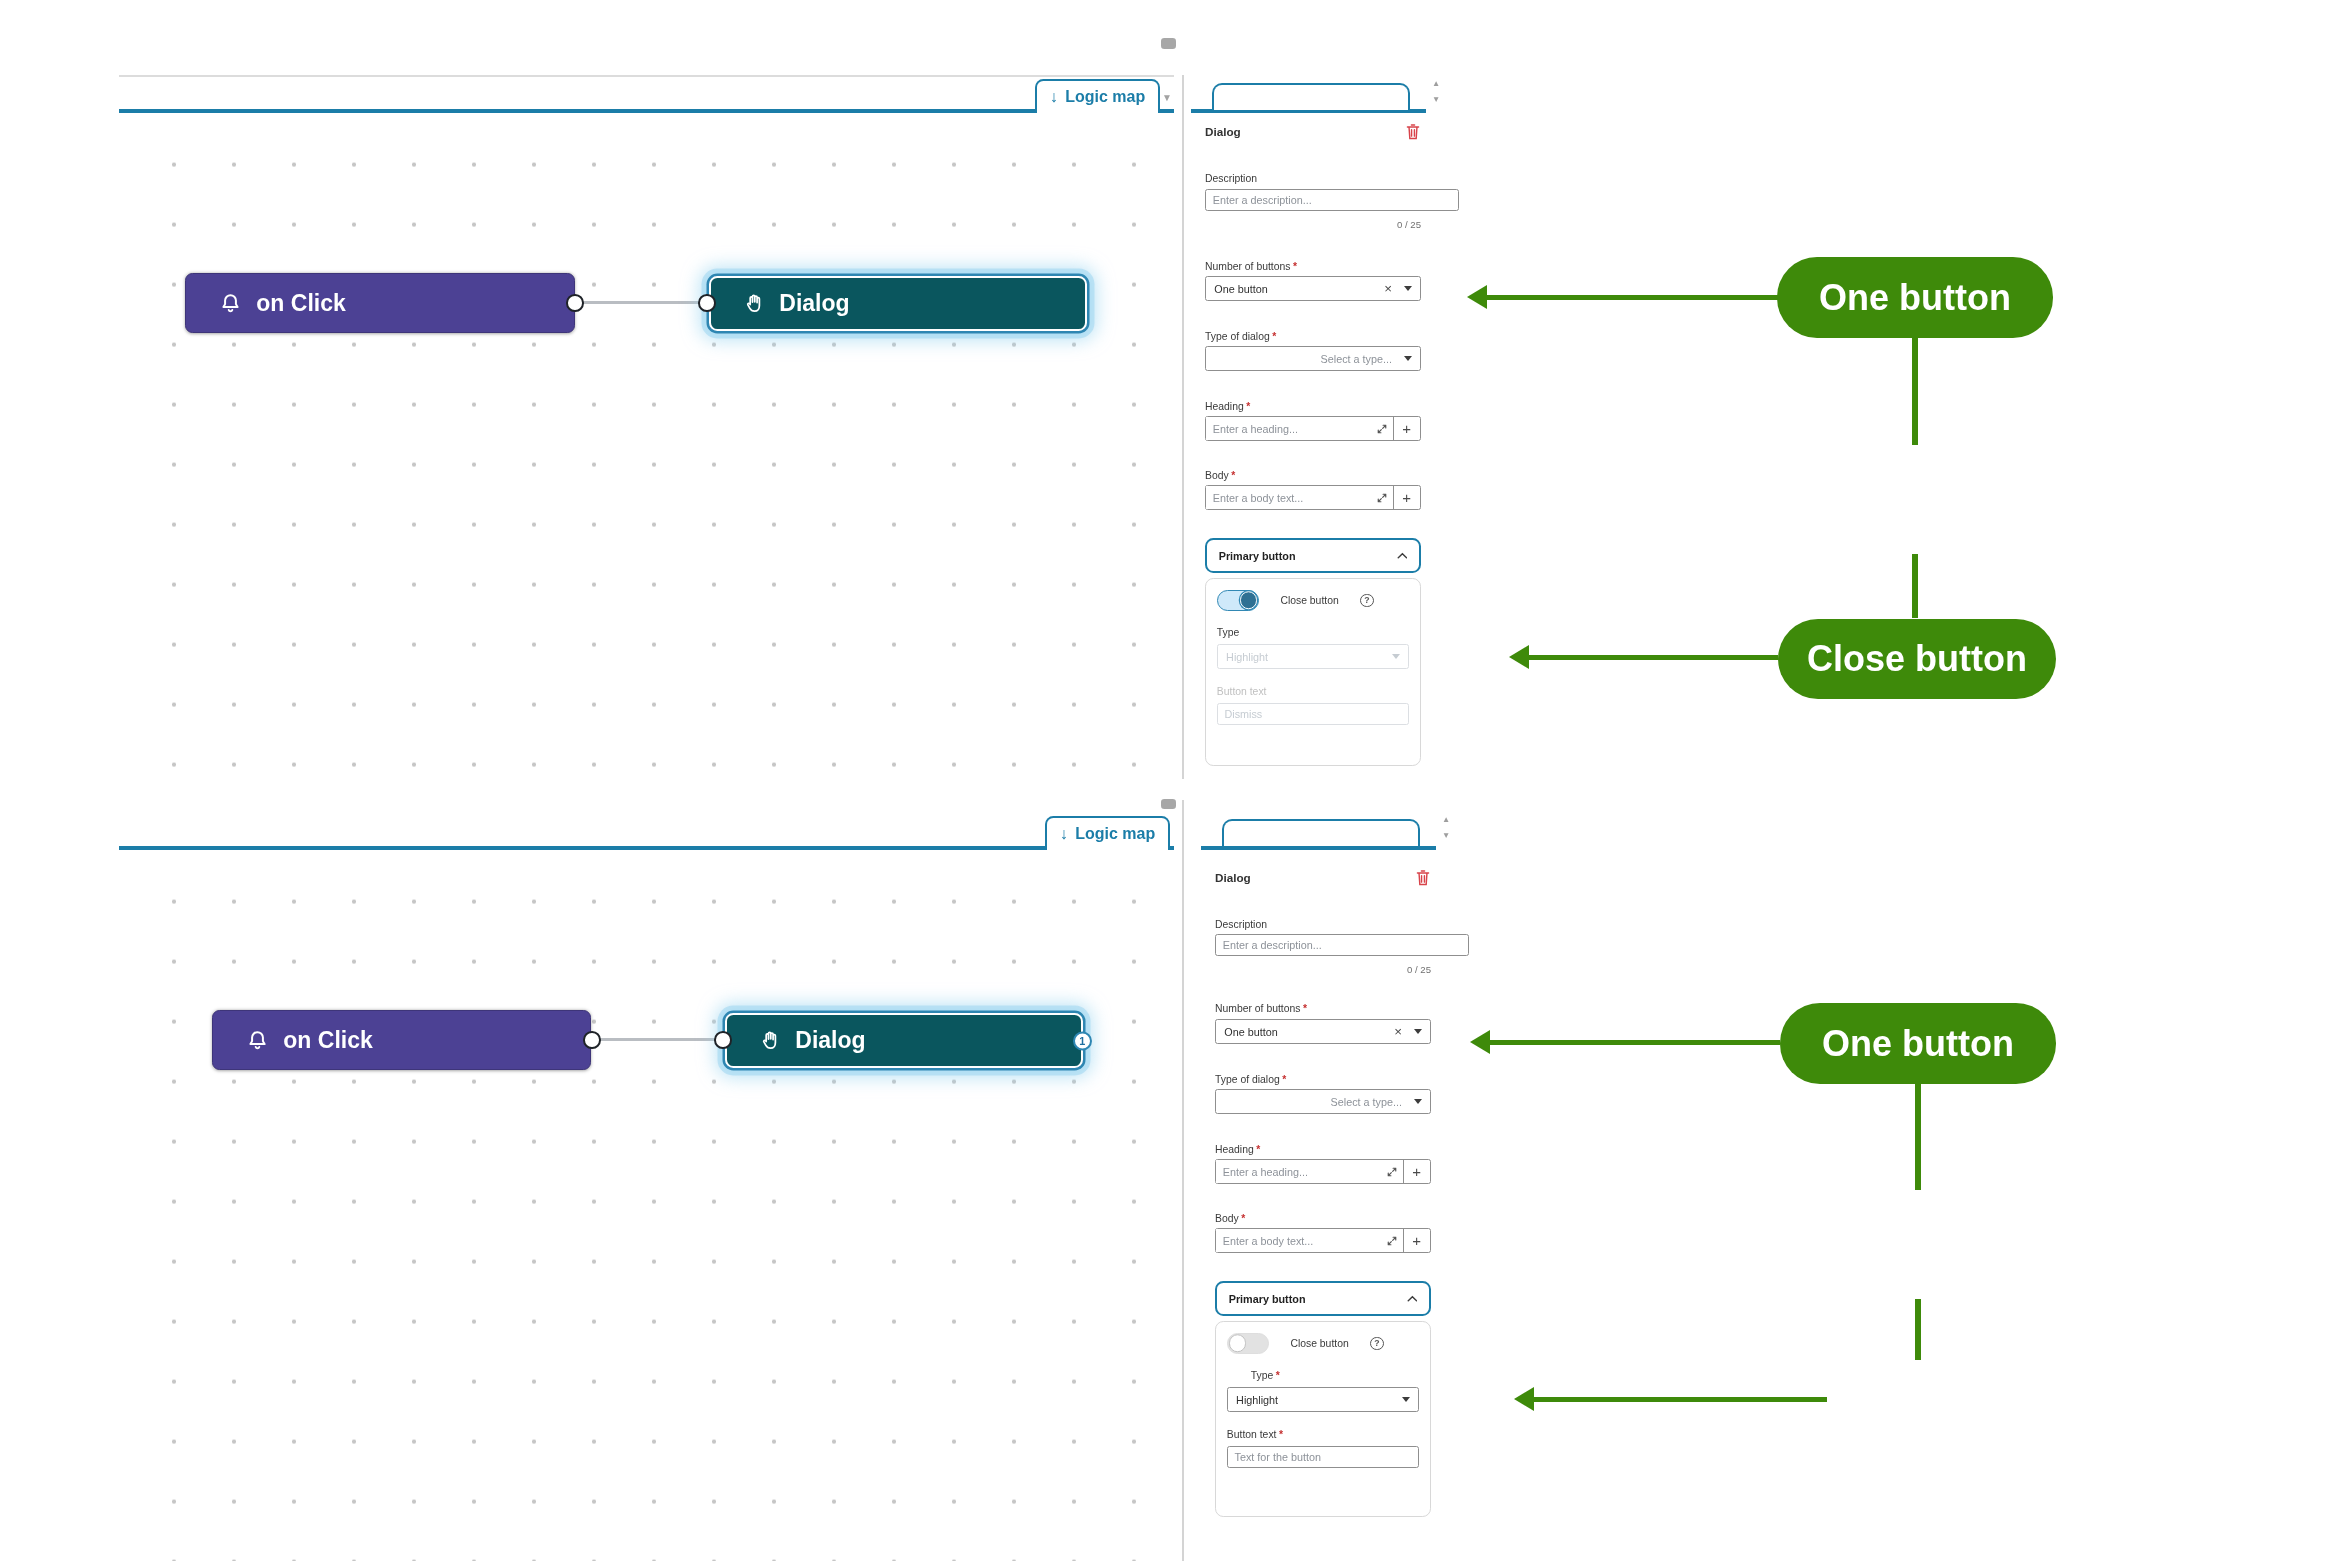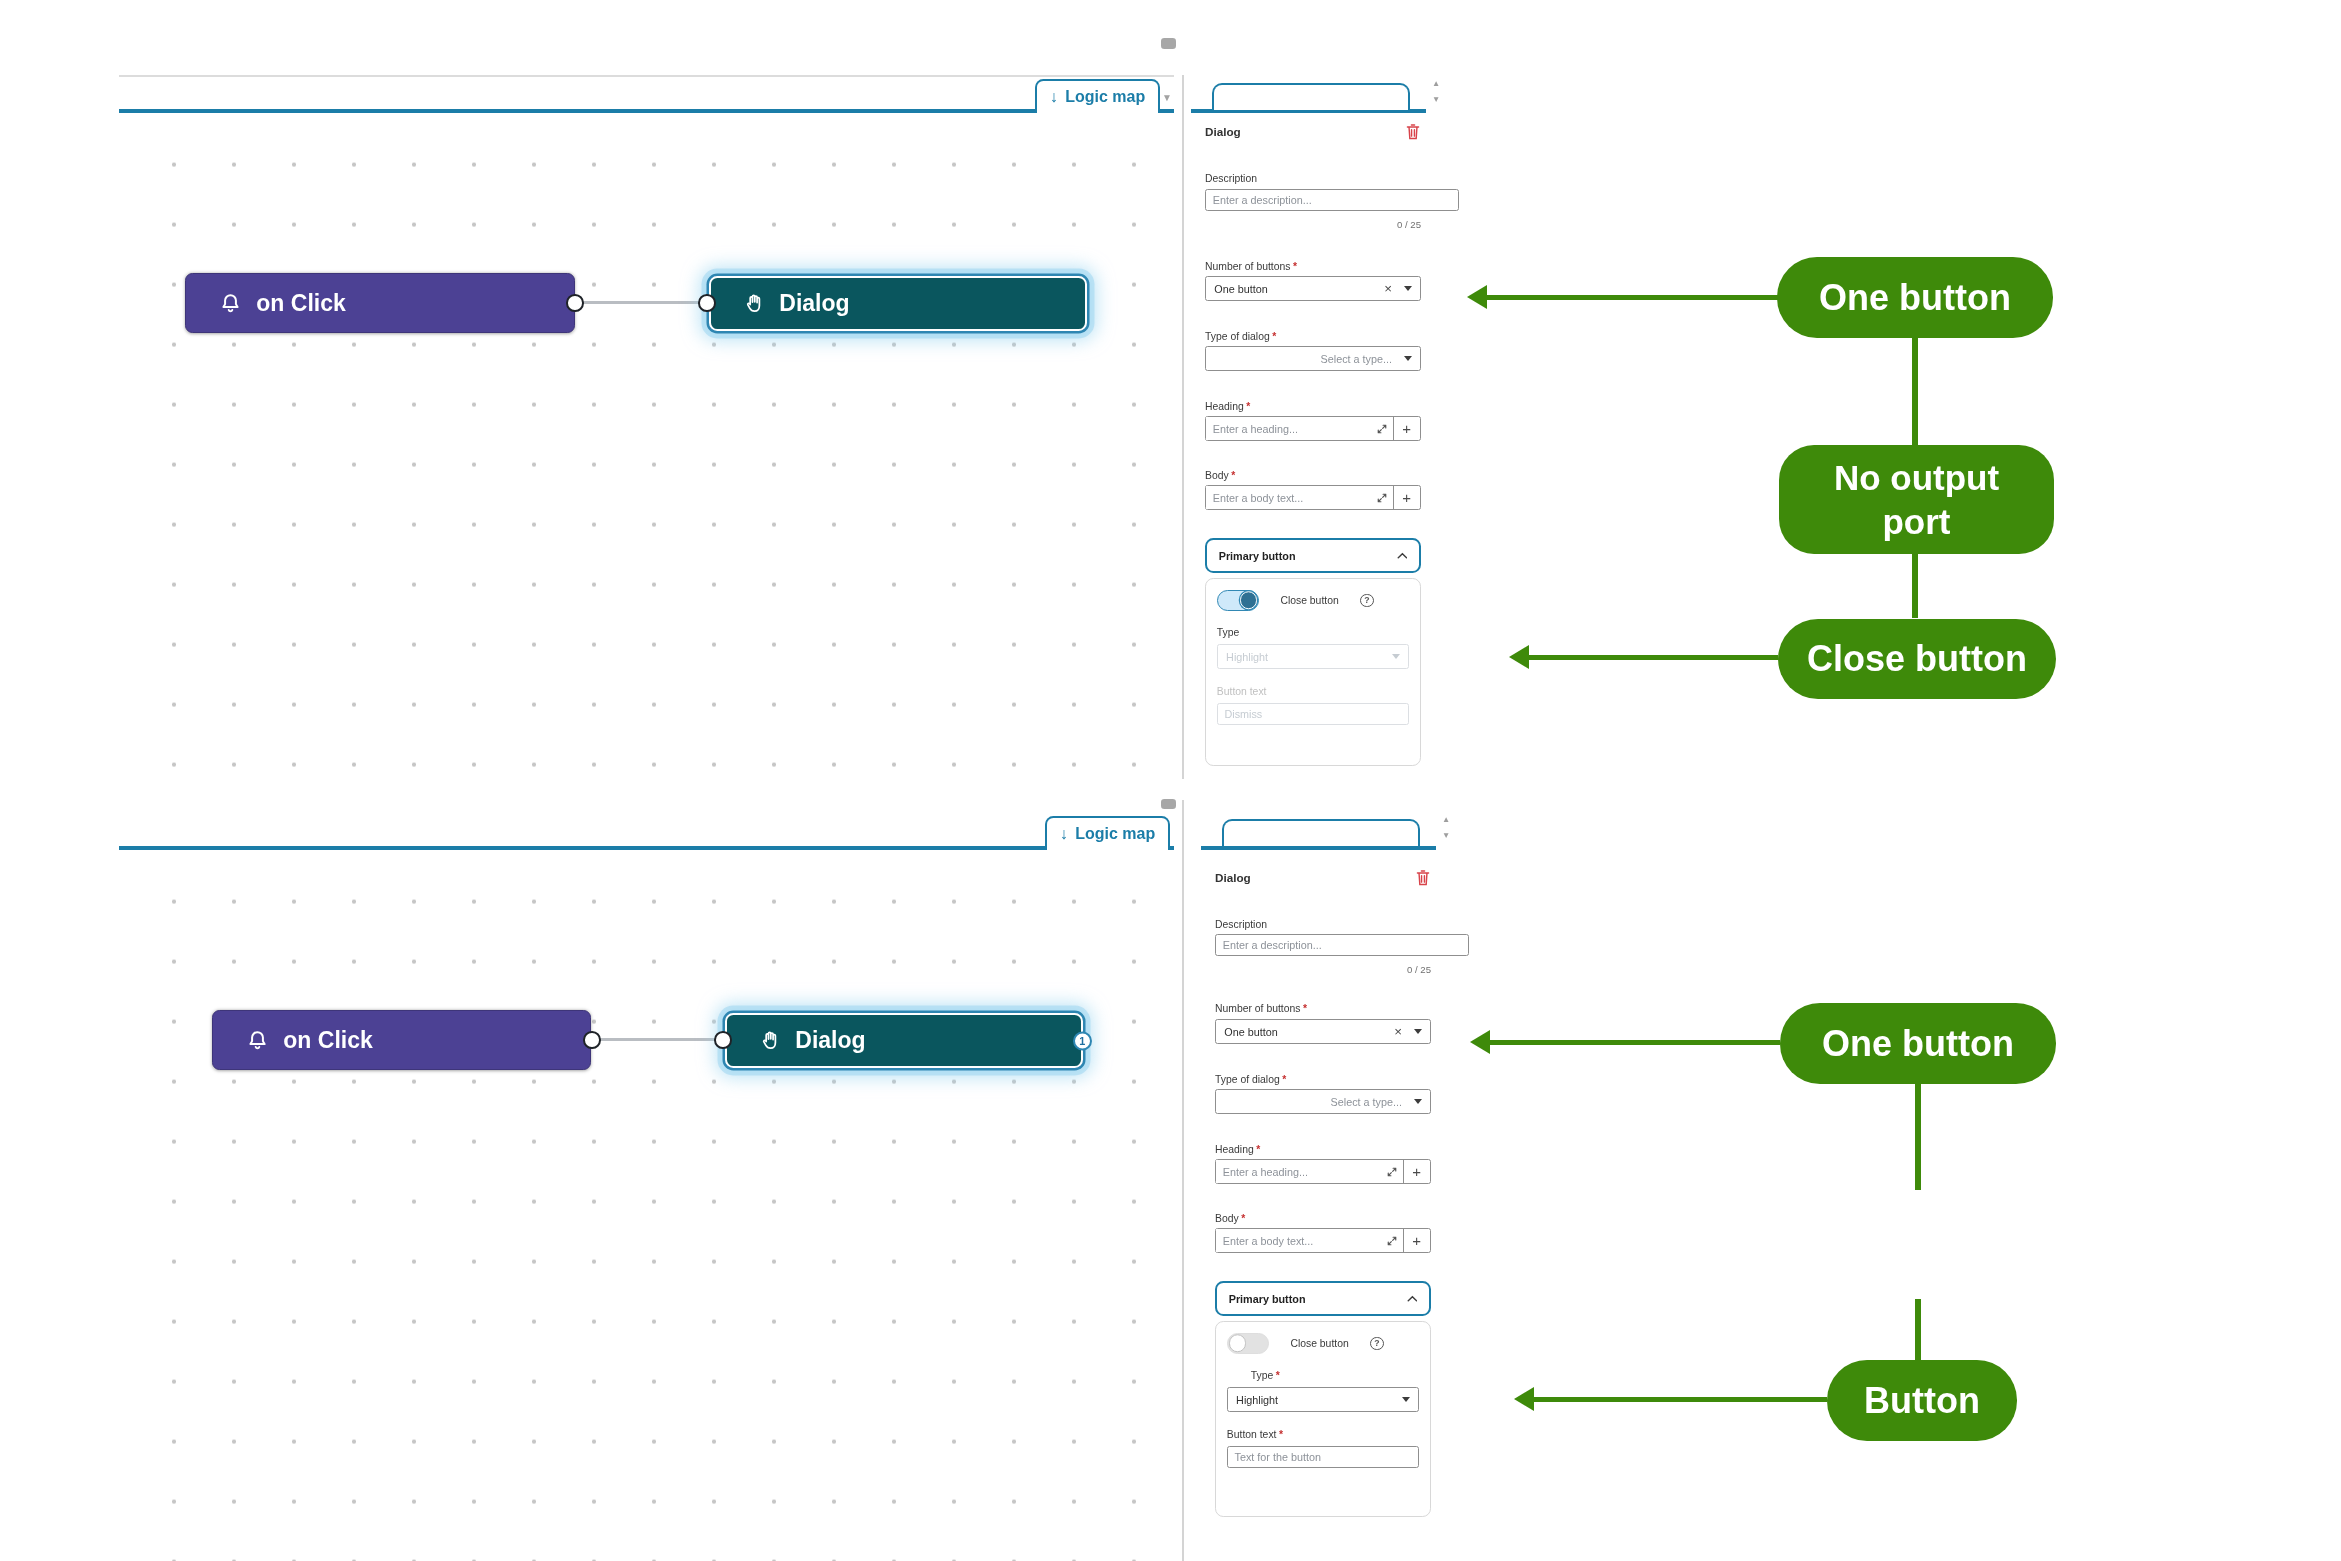--- a/index.html
+++ b/index.html
@@ -205,23 +205,20 @@
       <input class="pinput dis" style="margin-top: 5.8px;" placeholder="Dismiss">
     </div>
   </div>
 
   <div class="abs ahead" style="left:1467px;top:285px;"></div>
   <div class="abs aline" style="left:1485px;top:295px;width:293px;height:5px;"></div>
   <div class="abs bubble one" style="left:1777px;top:257px;width:276px;height:81px;">
       <span>One button</span>
     </div>
   <div class="abs vline" style="left:1912px;top:338px;width:5.8px;height:107px;"></div>
-  <div class="abs bubble two" style="left:1779px;top:445px;width:275px;height:109px;">
-      <span>No output port</span>
-    </div>
   <div class="abs vline" style="left:1912px;top:554px;width:5.8px;height:64px;"></div>
   <div class="abs ahead" style="left:1509px;top:645px;"></div>
   <div class="abs aline" style="left:1527px;top:655px;width:251px;height:5px;"></div>
   <div class="abs bubble one" style="left:1778px;top:619px;width:278px;height:80px;">
       <span>Close button</span>
     </div>
 </div>
 
 <div class="abs" style="left:0;top:787px;width:2342px;height:774px;">
 
@@ -336,17 +333,14 @@
 
   <div class="abs ahead" style="left:1470px;top:243px;"></div>
   <div class="abs aline" style="left:1489px;top:253px;width:291px;height:5px;"></div>
   <div class="abs bubble one" style="left:1780px;top:216px;width:276px;height:81px;">
       <span>One button</span>
     </div>
   <div class="abs vline" style="left:1915px;top:297px;width:5.8px;height:106px;"></div>
   <div class="abs vline" style="left:1915px;top:512px;width:5.8px;height:61px;"></div>
   <div class="abs ahead" style="left:1514px;top:600px;"></div>
   <div class="abs aline" style="left:1532px;top:610px;width:295px;height:5px;"></div>
-  <div class="abs bubble one" style="left:1827px;top:573px;width:190px;height:81px;">
-      <span>Button</span>
-    </div>
 </div>
 
 
 </body></html>

